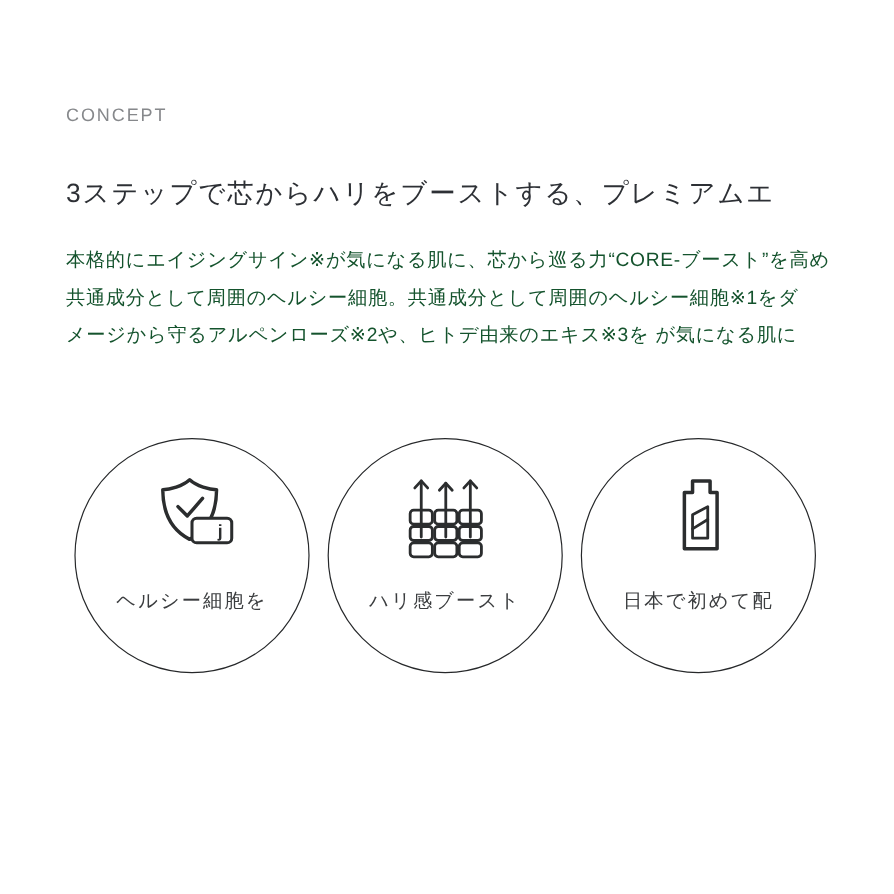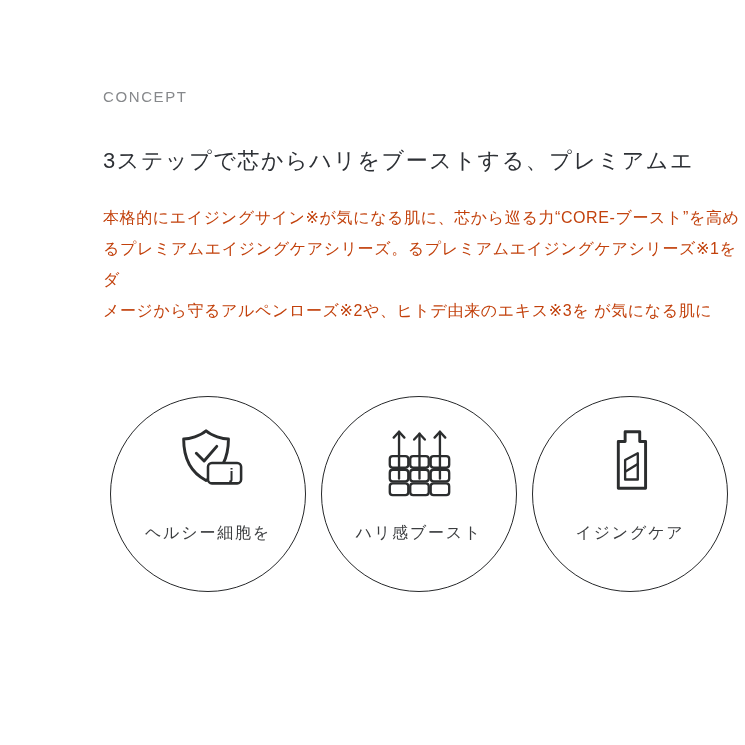--- a/index.html
+++ b/index.html
@@ -1,31 +1,31 @@
 <!DOCTYPE html>
 <html><head>
 <meta charset="utf-8">
 <style>
   html,body { margin:0; padding:0; }
   body {
     width:745px; height:745px; background:#ffffff; position:relative;
     font-family:"Liberation Sans","DejaVu Sans",sans-serif;
     -webkit-font-smoothing:antialiased;
   }
-  .content { position:absolute; left:55px; top:88px; width:640px;margin-left:48px; }
+  .content { position:absolute; left:55px; top:88px; width:640px; }
   .eyebrow {
     font-size:15px; letter-spacing:1.6px; color:#86888b;
     line-height:18px; font-weight:400;
   }
   .heading {
     margin-top:32px; font-size:22px; font-weight:400; color:#2d3035;
     letter-spacing:1.6px; line-height:46px;
   }
   .body-text {
-    margin-top:18px; font-size:16px; color:#c2410c;
+    margin-top:18px; font-size:16px; color:#14532d;
     letter-spacing:0.6px; line-height:31px;
   }
   .features { margin-top:70px; margin-left:7px; display:flex; gap:15px; }
   .circle {
     width:196px; height:196px; border:1px solid #26282a; border-radius:50%;
     box-sizing:border-box; display:flex; flex-direction:column; align-items:center;
     padding-top:26px; background:#fff;
   }
   .icon-box { height:76px; display:flex; align-items:flex-start; justify-content:center; }
   .label {
@@ -48,21 +48,21 @@
 <div class="content">
 
   <div class="eyebrow">CONCEPT</div>
 
   <div class="heading">
     <div>3ステップで芯からハリをブーストする、プレミアムエ</div>
   </div>
 
   <div class="body-text">
     <div>本格的にエイジングサイン※が気になる肌に、芯から巡る力“CORE-ブースト”を高め</div>
-    <div>るプレミアムエイジングケアシリーズ。るプレミアムエイジングケアシリーズ※1をダ</div>
+    <div>共通成分として周囲のヘルシー細胞。共通成分として周囲のヘルシー細胞※1をダ</div>
     <div>メージから守るアルペンローズ※2や、ヒトデ由来のエキス※3を が気になる肌に</div>
   </div>
 
   <div class="features">
 
     <div class="circle">
       <div class="icon-box">
         <svg width="74" height="74" viewBox="0 0 76 76" aria-hidden="true">
           <path class="stroke" d="M36 8 C30 13.5 19 16.5 13 16.5 C13 34 18.5 50 36 59 C53.5 50 59 34 59 16.5 C53 16.5 42 13.5 36 8 Z"></path>
           <polyline class="stroke" points="26,31 34,39 47,24"></polyline>
@@ -102,18 +102,18 @@
 
     <div class="circle">
       <div class="icon-box">
         <svg width="74" height="74" viewBox="0 0 76 76" aria-hidden="true">
           <path class="stroke" d="M26 19 H33 V9 H48 V19 H54 V67 H26 Z"></path>
           <path class="stroke-thin" d="M33 38 L46 31 V58 H33 Z"></path>
           <line class="stroke-thin" x1="33" y1="50" x2="46" y2="42"></line>
         </svg>
       </div>
       <div class="label">
-        <div>イジングケア</div>
+        <div>日本で初めて配</div>
       </div>
     </div>
 
   </div>
 </div>
 
 </body></html>

